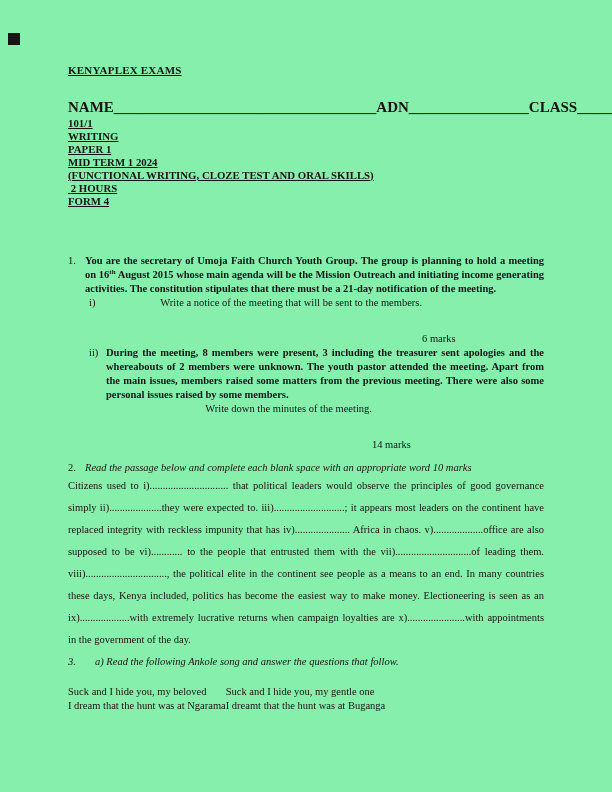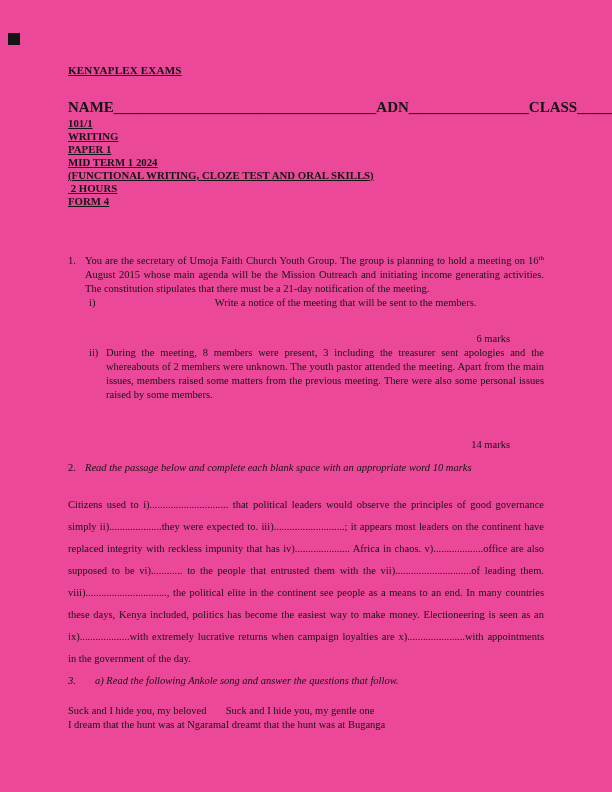--- a/index.html
+++ b/index.html
@@ -6,21 +6,21 @@
   html, body { margin: 0; padding: 0; }
   body {
     width: 612px; height: 792px;
     background: #ffffff;
     font-family: "Liberation Serif", serif;
     color: #141414;
   }
   .page {
     position: relative;
     width: 612px; height: 792px;
-    background: #ec4899;
+    background: #86efac;
     overflow: hidden;
     font-size: 10.5px;
     line-height: 13px;
   }
   .scan-mark {
     position: absolute;
     left: 8px; top: 33px;
     width: 12px; height: 12px;
     background: #151515;
   }
@@ -46,35 +46,34 @@
   .hdr-line {
     font-weight: bold;
     white-space: pre-wrap;
     line-height: 13px;
     font-size: 10.8px;
   }
   .q1 { margin-top: 46px; }
   .q-row { display: flex; }
   .q-num { width: 17px; flex: none; }
   .q-body { flex: 1; }
-  .just { text-align: justify; margin: 0; line-height: 14px; }
+  .just { text-align: justify; margin: 0; line-height: 14px; font-weight: bold; }
   sup { font-size: 7px; line-height: 0; }
   .sub { display: flex; margin-left: 4px; }
   .sub-label { width: 17px; flex: none; line-height: 14px; }
   .sub-body { flex: 1; }
   .marks-row {
     display: flex;
-    justify-content: flex-end;
+    justify-content: center;
     line-height: 14px;
   }
   .marks { flex: none; padding-right: 34px; margin-top: 36px; }
   .q2-head { margin-top: 9px; display: flex; line-height: 14px; }
   .q2-head .instr { font-style: italic; }
   .passage {
-    margin-top: 19px;
     text-align: justify;
     line-height: 22px;
   }
   .q3-head { margin-top: 4px; display: flex; line-height: 14px; font-style: italic; }
   .q3-head .q-num { font-style: italic; }
   .q3-head .gap { width: 10px; flex: none; }
   .song {
     margin-top: 16px;
     display: flex;
   }
@@ -119,20 +118,21 @@
                 <span class="marks">6 marks</span>
               </div>
             </div>
           </div>
 
           <div class="sub">
             <span class="sub-label">ii)</span>
             <div class="sub-body">
               <p class="just">During the meeting, 8 members were present, 3 including the treasurer sent apologies and the whereabouts of 2 members were unknown. The youth pastor attended the meeting. Apart from the main issues, members raised some matters from the previous meeting. There were also some personal issues raised by some members.</p>
               <div class="marks-row">
+                <span>Write down the minutes of the meeting.</span>
                 <span class="marks">14 marks</span>
               </div>
             </div>
           </div>
         </div>
       </div>
     </div>
 
     <div class="q2-head">
       <span class="q-num">2.</span>

